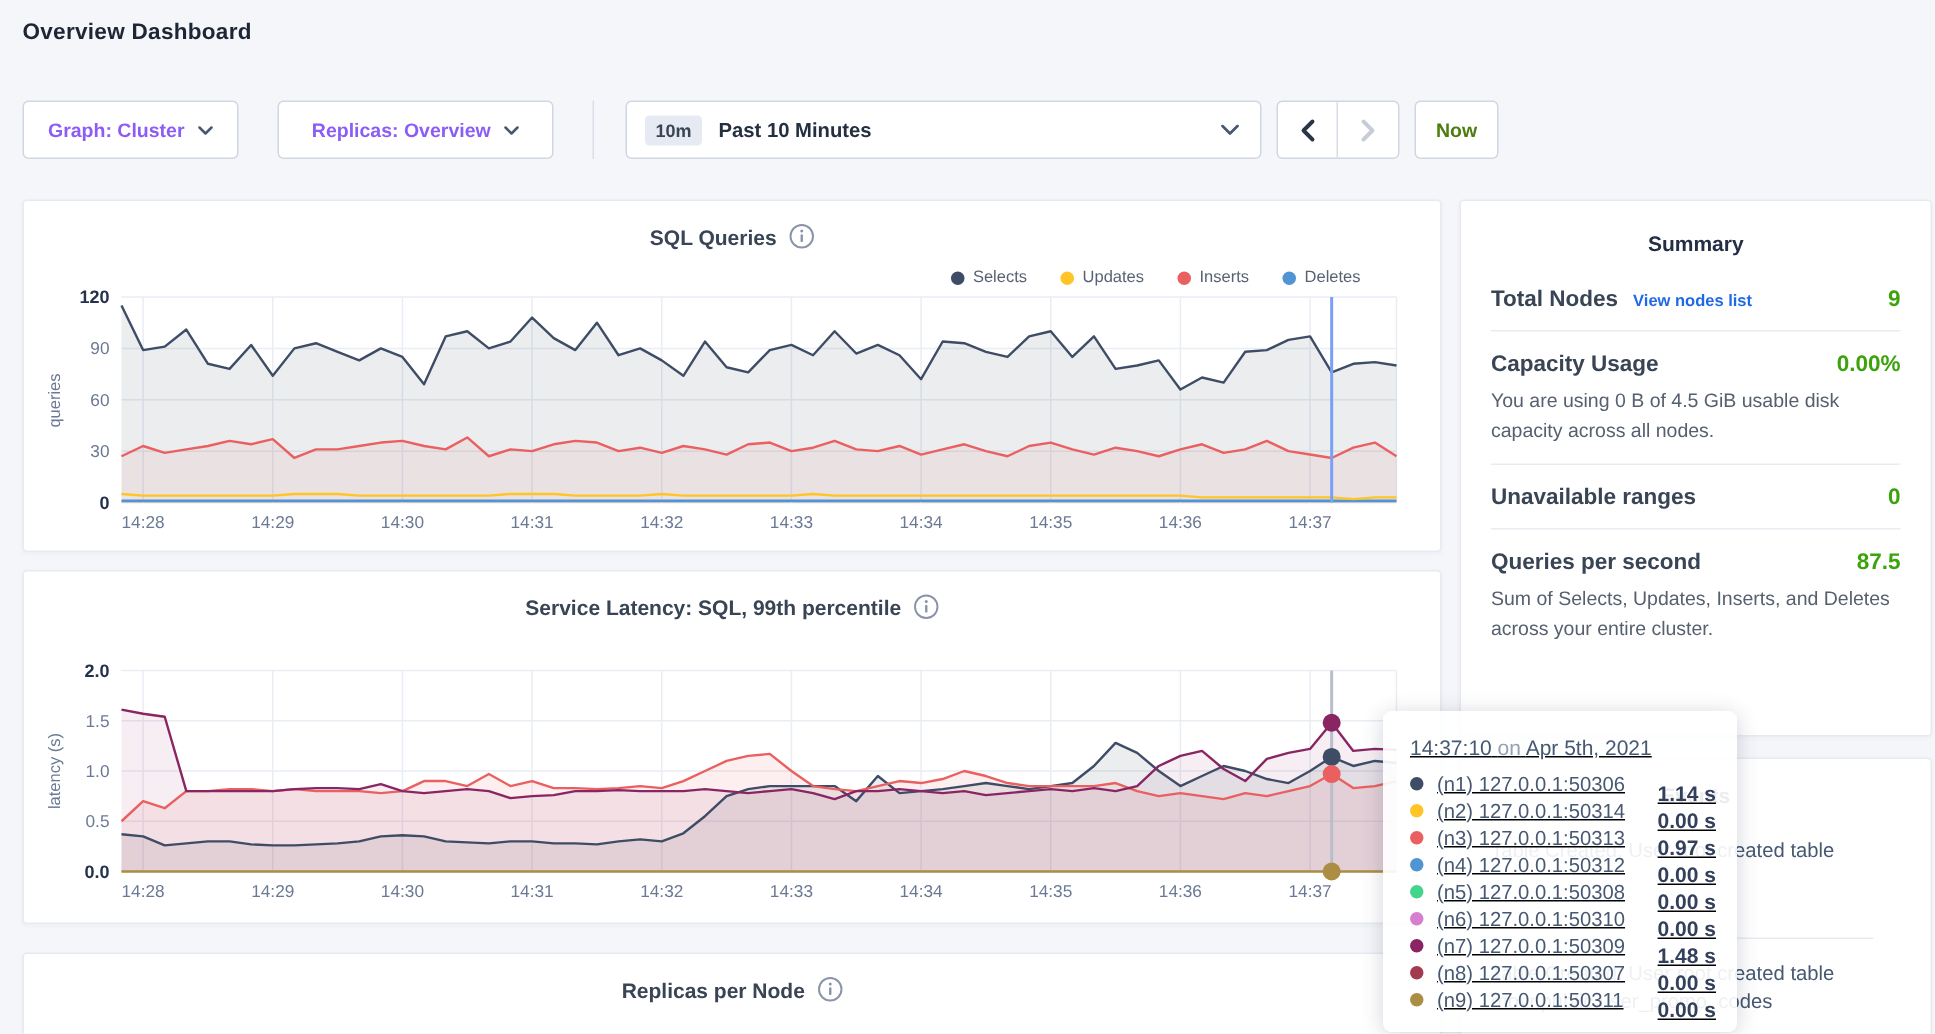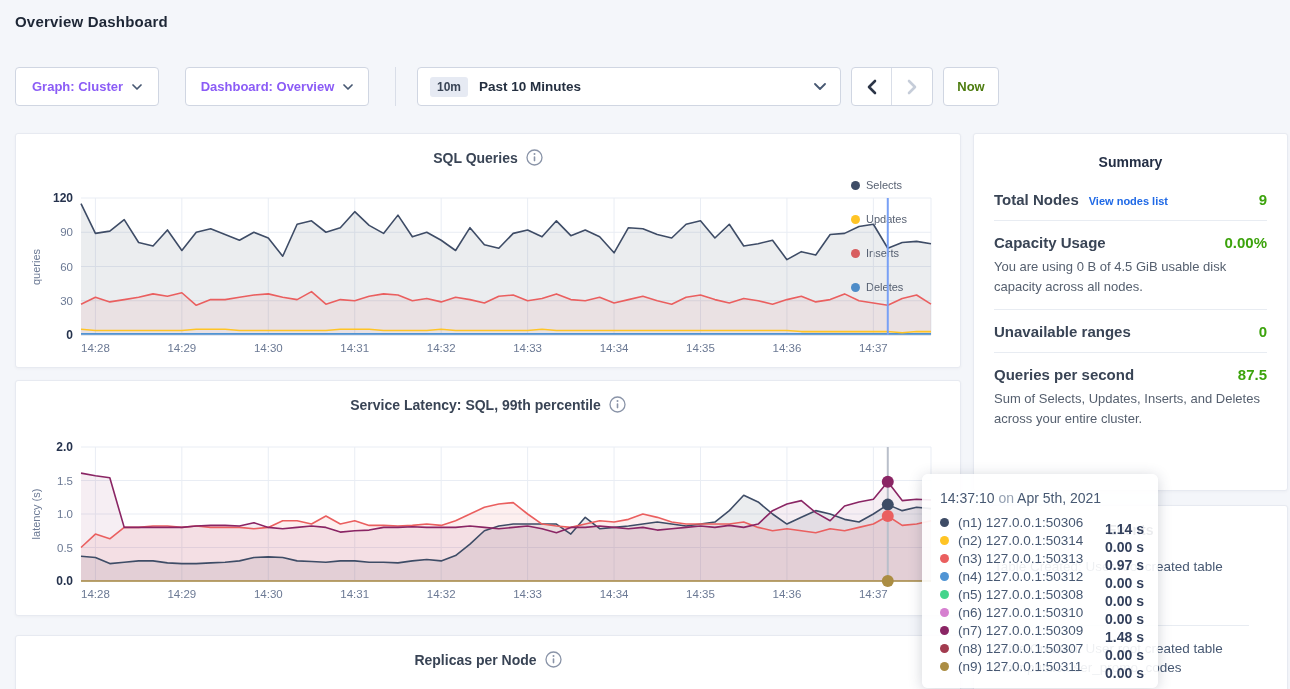--- a/index.html
+++ b/index.html
@@ -32,21 +32,21 @@
   #card-lat { left:15px; top:380px; width:946px; height:236px; }
   #card-rep { left:15px; top:635px; width:946px; height:90px; }
   #card-summary { left:973px; top:133px; width:315px; height:358px; }
   #card-events { left:973px; top:505px; width:315px; height:210px; }
 
   .card-head { display:flex; justify-content:center; align-items:center; gap:8px; padding-top:15px; }
   .card-title { font-size:14px; font-weight:700; color:#394455; }
   .chart-svg { position:absolute; left:0; top:0; }
 
   
-  .legend { position:absolute; right:53px; top:45px; display:flex; gap:22px;flex-direction:column; }
+  .legend { position:absolute; right:53px; top:45px; display:flex; gap:22px; }
   .legend-item { display:flex; align-items:center; gap:6px; cursor:pointer; }
   .legend-dot { width:9px; height:9px; border-radius:50%; }
   .legend-label { font-size:11px; color:#596273; }
 
   
   .ytick { font-family:"Liberation Sans",sans-serif; font-size:11.5px; fill:#6b7994; text-anchor:end; }
   .ytick.bold { font-weight:700; fill:#25324d; font-size:12px; }
   .xtick { font-family:"Liberation Sans",sans-serif; font-size:11.5px; fill:#6b7994; text-anchor:middle; }
   .ylab { font-family:"Liberation Sans",sans-serif; font-size:11px; fill:#6b7994; text-anchor:middle; }
 
@@ -64,21 +64,21 @@
   
   .evt-title { text-align:center; font-size:14px; font-weight:700; color:#242f45; padding-top:16px; }
   .evt-body { padding:0 20px; }
   .evt-item { width:255px; font-size:13.5px; color:#475872; line-height:19px; }
   .evt-item.first { margin-top:19px; height:68px; overflow:hidden; }
   .evt-item.rest { border-top:1px solid #e8ecf2; padding-top:13px; }
 
   
   .tooltip { position:absolute; left:922px; top:474px; width:236px; z-index:10;
     background:rgba(255,255,255,0.91); border-radius:6px;
-    box-shadow:0 2px 14px rgba(50,60,85,.22); padding:16px 14px 13px 18px; }
+    box-shadow:0 2px 14px rgba(50,60,85,.22); padding:16px 14px 13px 18px;text-decoration:underline; }
   .tt-head { font-size:14px; color:#475872; margin-bottom:7px; }
   .tt-on { color:#96a1b3; }
   .tt-row { display:flex; align-items:center; height:18px; }
   .tt-dot { width:9px; height:9px; border-radius:50%; flex:0 0 9px; }
   .tt-node { font-size:13.5px; color:#475872; margin-left:9px; width:152px; white-space:nowrap; }
   .tt-val { font-size:14px; font-weight:700; color:#33405c; white-space:nowrap;margin-top:13px; }
 </style>
 </head>
 <body>
 
@@ -87,21 +87,21 @@
   <h1 class="page-title">Overview Dashboard</h1>
 
   <div class="controls">
     <div class="btn dd dd1">
       <span class="dd-label">Graph: Cluster</span>
       <svg class="chev" width="10" height="6" viewBox="0 0 10 6">
           <polyline points="1,1 5,5 9,1" fill="none" stroke="#475872" stroke-width="1.7" stroke-linecap="round" stroke-linejoin="round"></polyline>
         </svg>
     </div>
     <div class="btn dd dd2">
-      <span class="dd-label">Dashboard: Overview</span>
+      <span class="dd-label">Replicas: Overview</span>
       <svg class="chev" width="10" height="6" viewBox="0 0 10 6">
           <polyline points="1,1 5,5 9,1" fill="none" stroke="#475872" stroke-width="1.7" stroke-linecap="round" stroke-linejoin="round"></polyline>
         </svg>
     </div>
     <div class="vdiv"></div>
     <div class="btn timebox">
       <span class="range-badge">10m</span>
       <span class="range-label">Past 10 Minutes</span>
       <svg class="chev" width="12" height="7" viewBox="0 0 12 7">
           <polyline points="1,1 6,6 11,1" fill="none" stroke="#475872" stroke-width="1.8" stroke-linecap="round" stroke-linejoin="round"></polyline>

